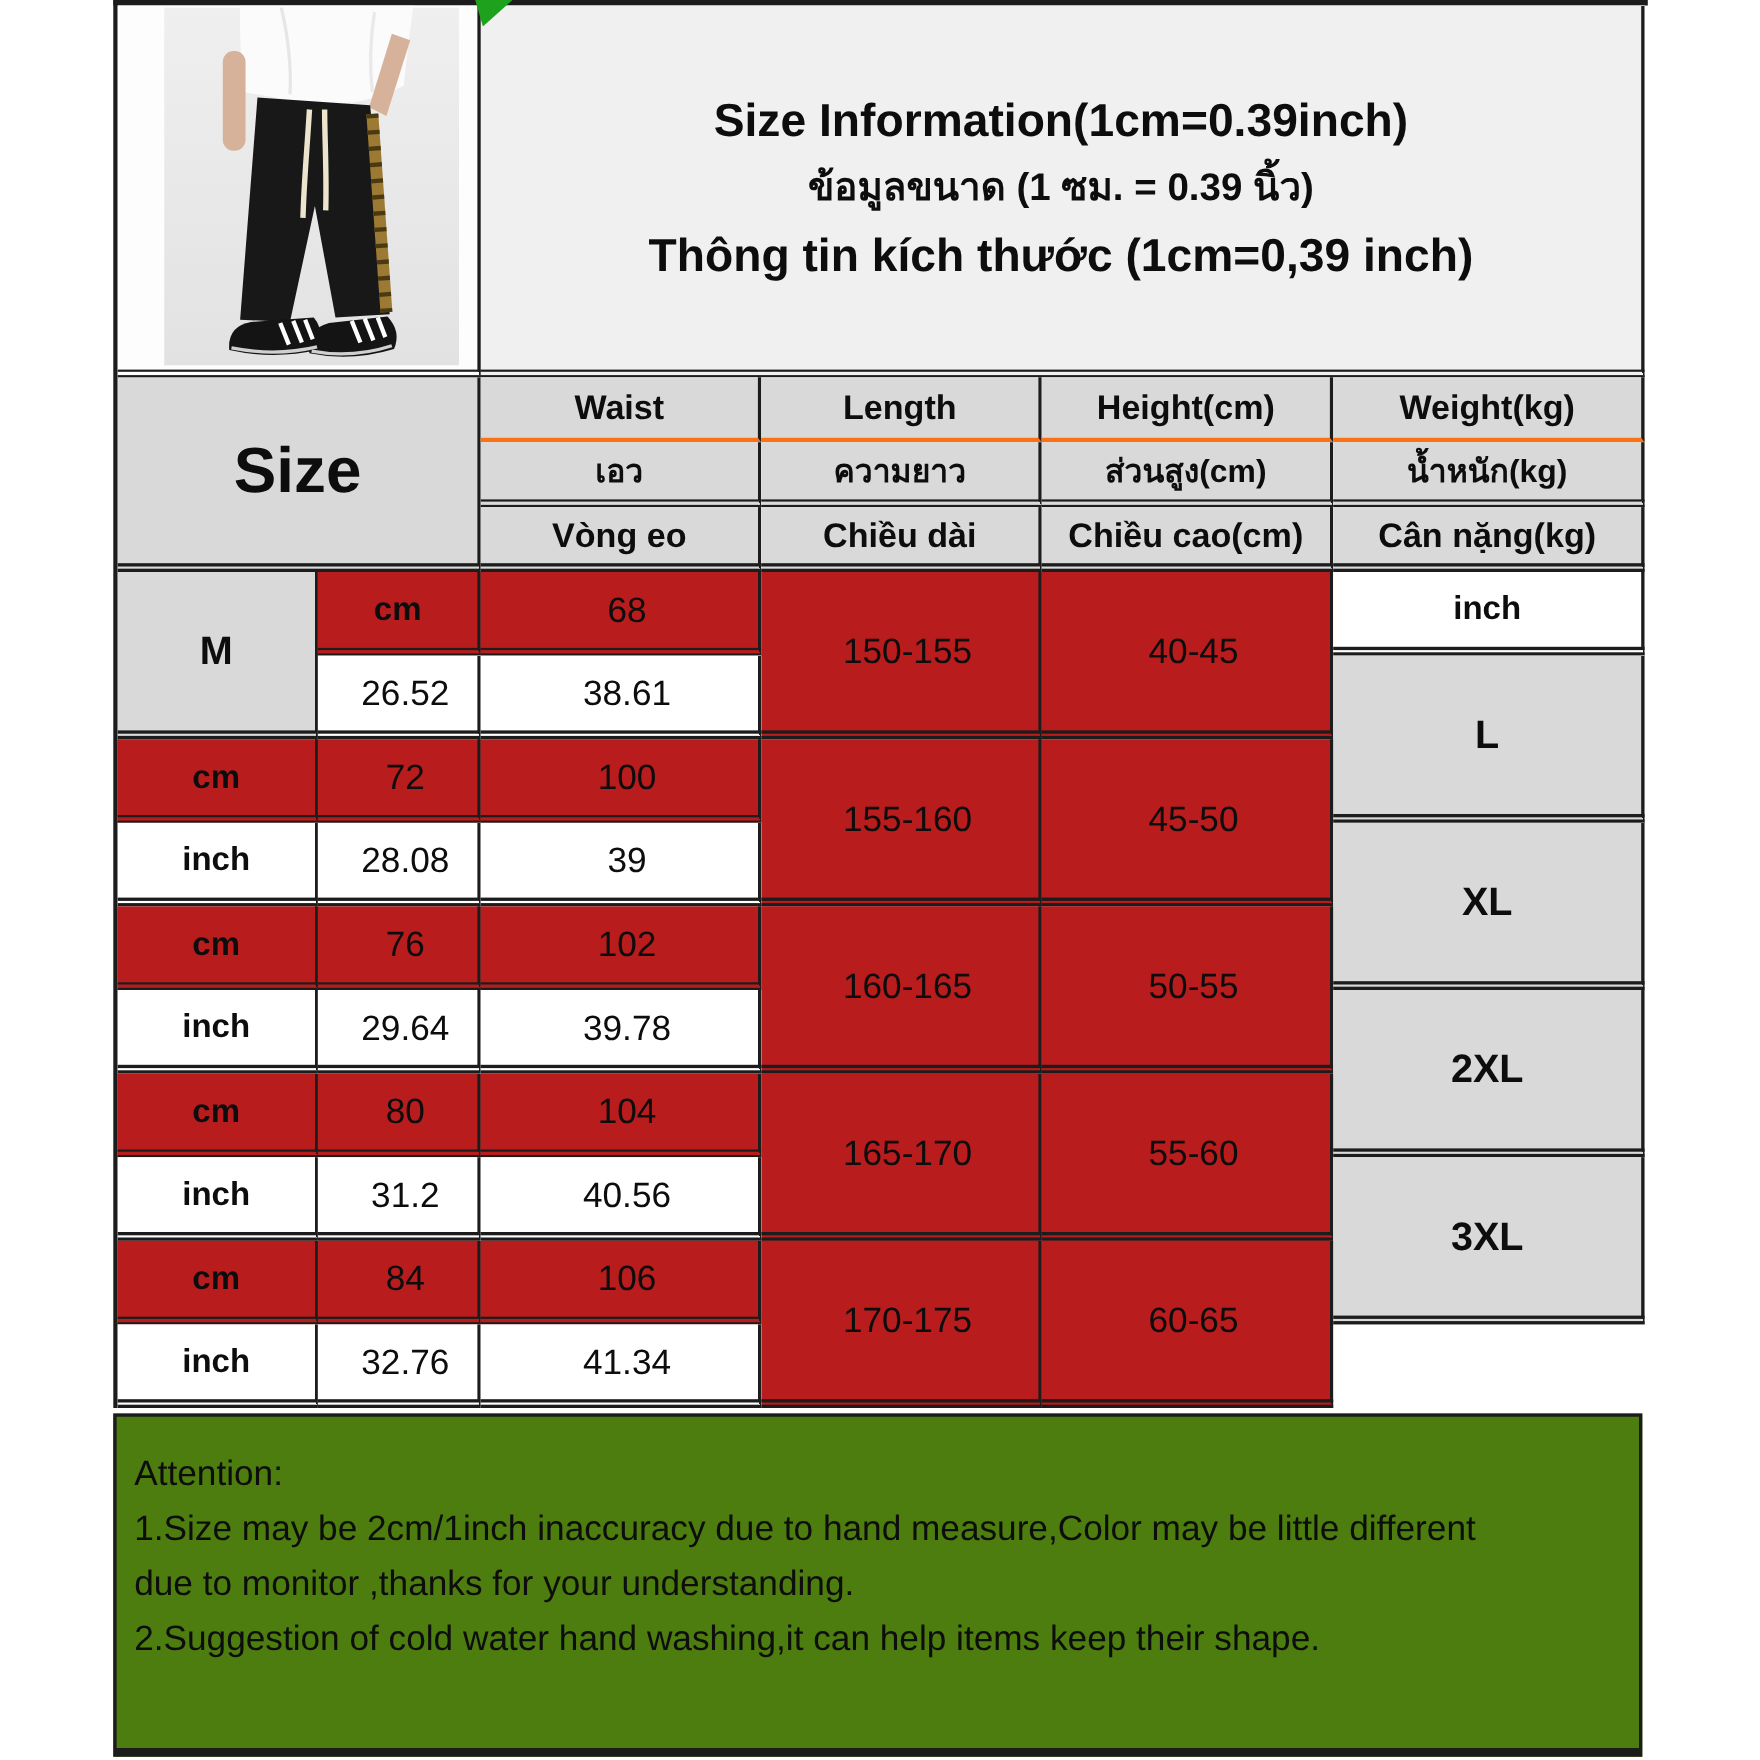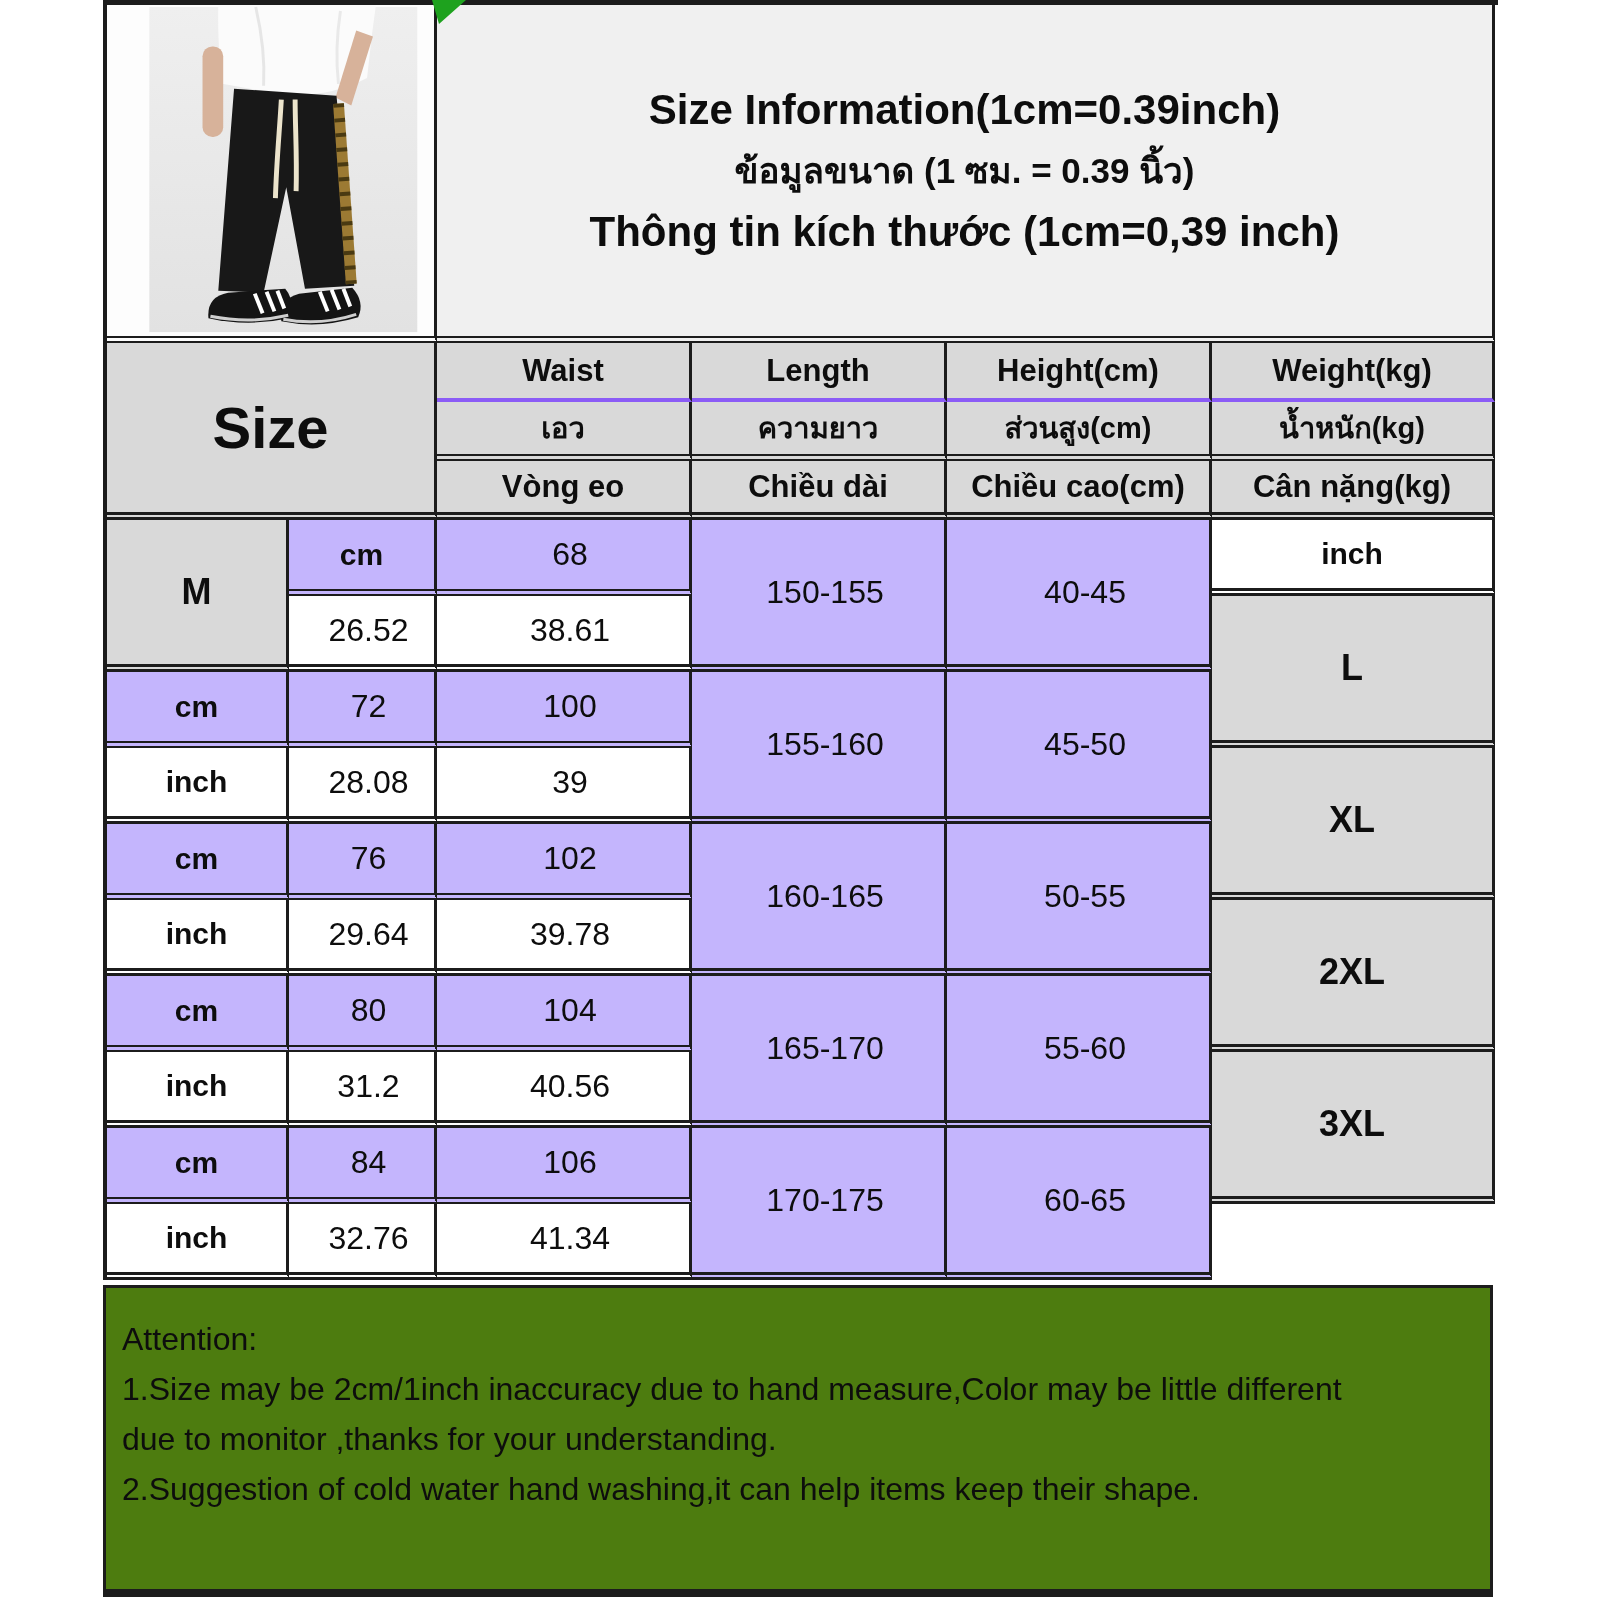--- a/index.html
+++ b/index.html
@@ -8,23 +8,23 @@
        -webkit-font-smoothing:antialiased;}
   .cell{box-sizing:border-box;display:flex;align-items:center;justify-content:center;
         border-right:3px solid #1c1c1c;border-bottom:3px solid #1c1c1c;text-align:center;}
   #size-table{position:absolute;left:103px;top:0;width:1395px;box-sizing:border-box;
       border-left:4px solid #1c1c1c;border-top:5px solid #1c1c1c;
       display:grid;
       grid-template-columns:182px 148px 255px 255px 265px 283px;
       grid-template-rows:338px 59px 59px 59px repeat(10,76px);
       background:#ffffff;}
   .bg-gray{background:#d9d9d9;}
-  .bg-lt{background:#c4b5fd;}
+  .bg-lt{background:#b91c1c;}
   .bg-wh{background:#ffffff;text-align:center;}
-  .b-solid4{border-bottom:4px solid #8b5cf6;}
+  .b-solid4{border-bottom:4px solid #f97316;}
   .b-dbl7{border-bottom:7px double #1c1c1c;}
   .b-dbl8{border-bottom:8px double #1c1c1c;}
   .photo-cell{grid-column:1/3;grid-row:1/2;background:#fdfdfd;position:relative;
       border-bottom:7px double #1c1c1c;}
   .title-cell{grid-column:3/7;grid-row:1/2;background:#f0f0f0;
       border-bottom:7px double #1c1c1c;flex-direction:column;gap:15px;}
   .title-en,.title-vi{font-weight:bold;font-size:42px;line-height:48px;}
   .title-th{font-weight:bold;font-size:35px;line-height:44px;}
   .size-head{grid-column:1/3;grid-row:2/5;font-size:58px;font-weight:bold;
       border-bottom:8px double #1c1c1c;}

